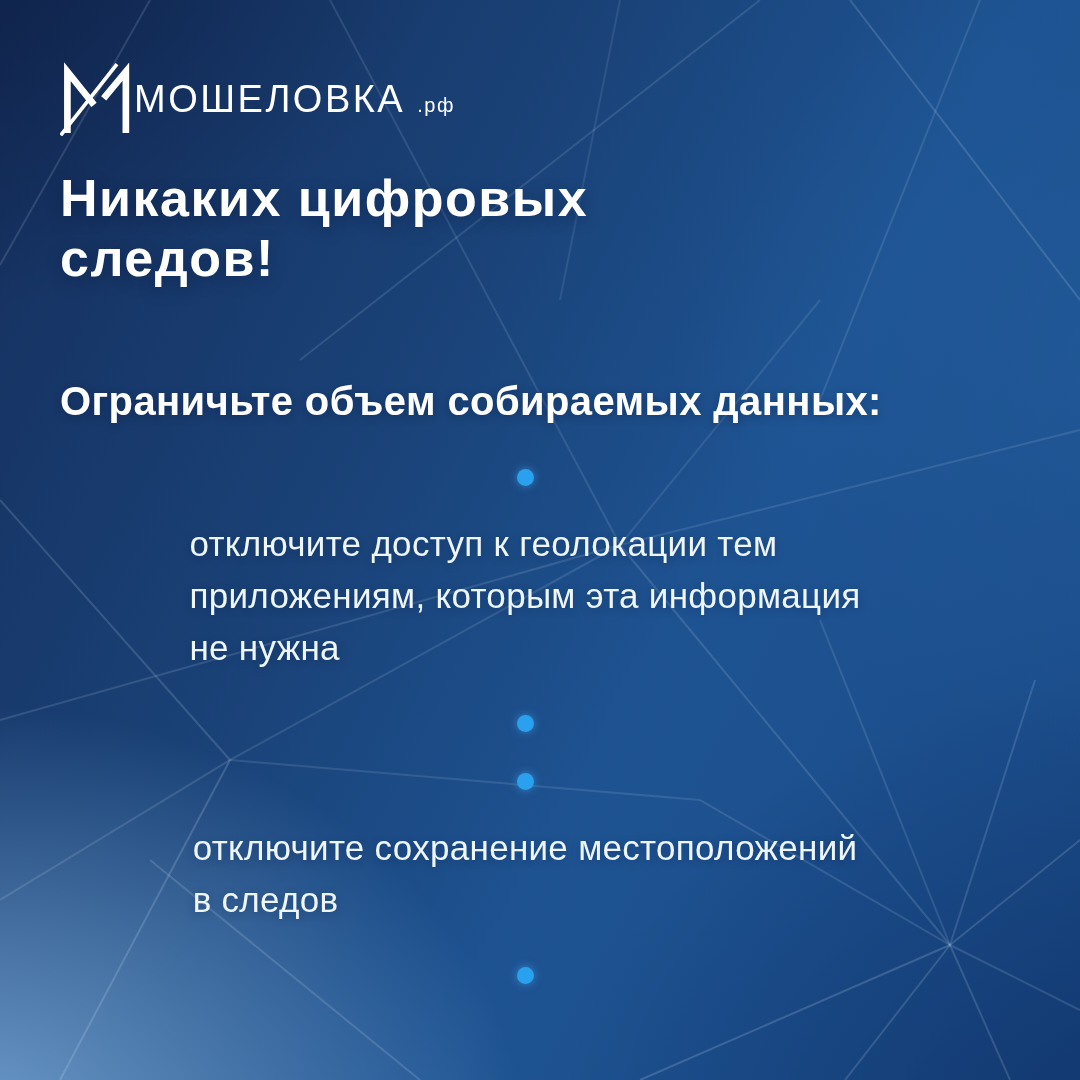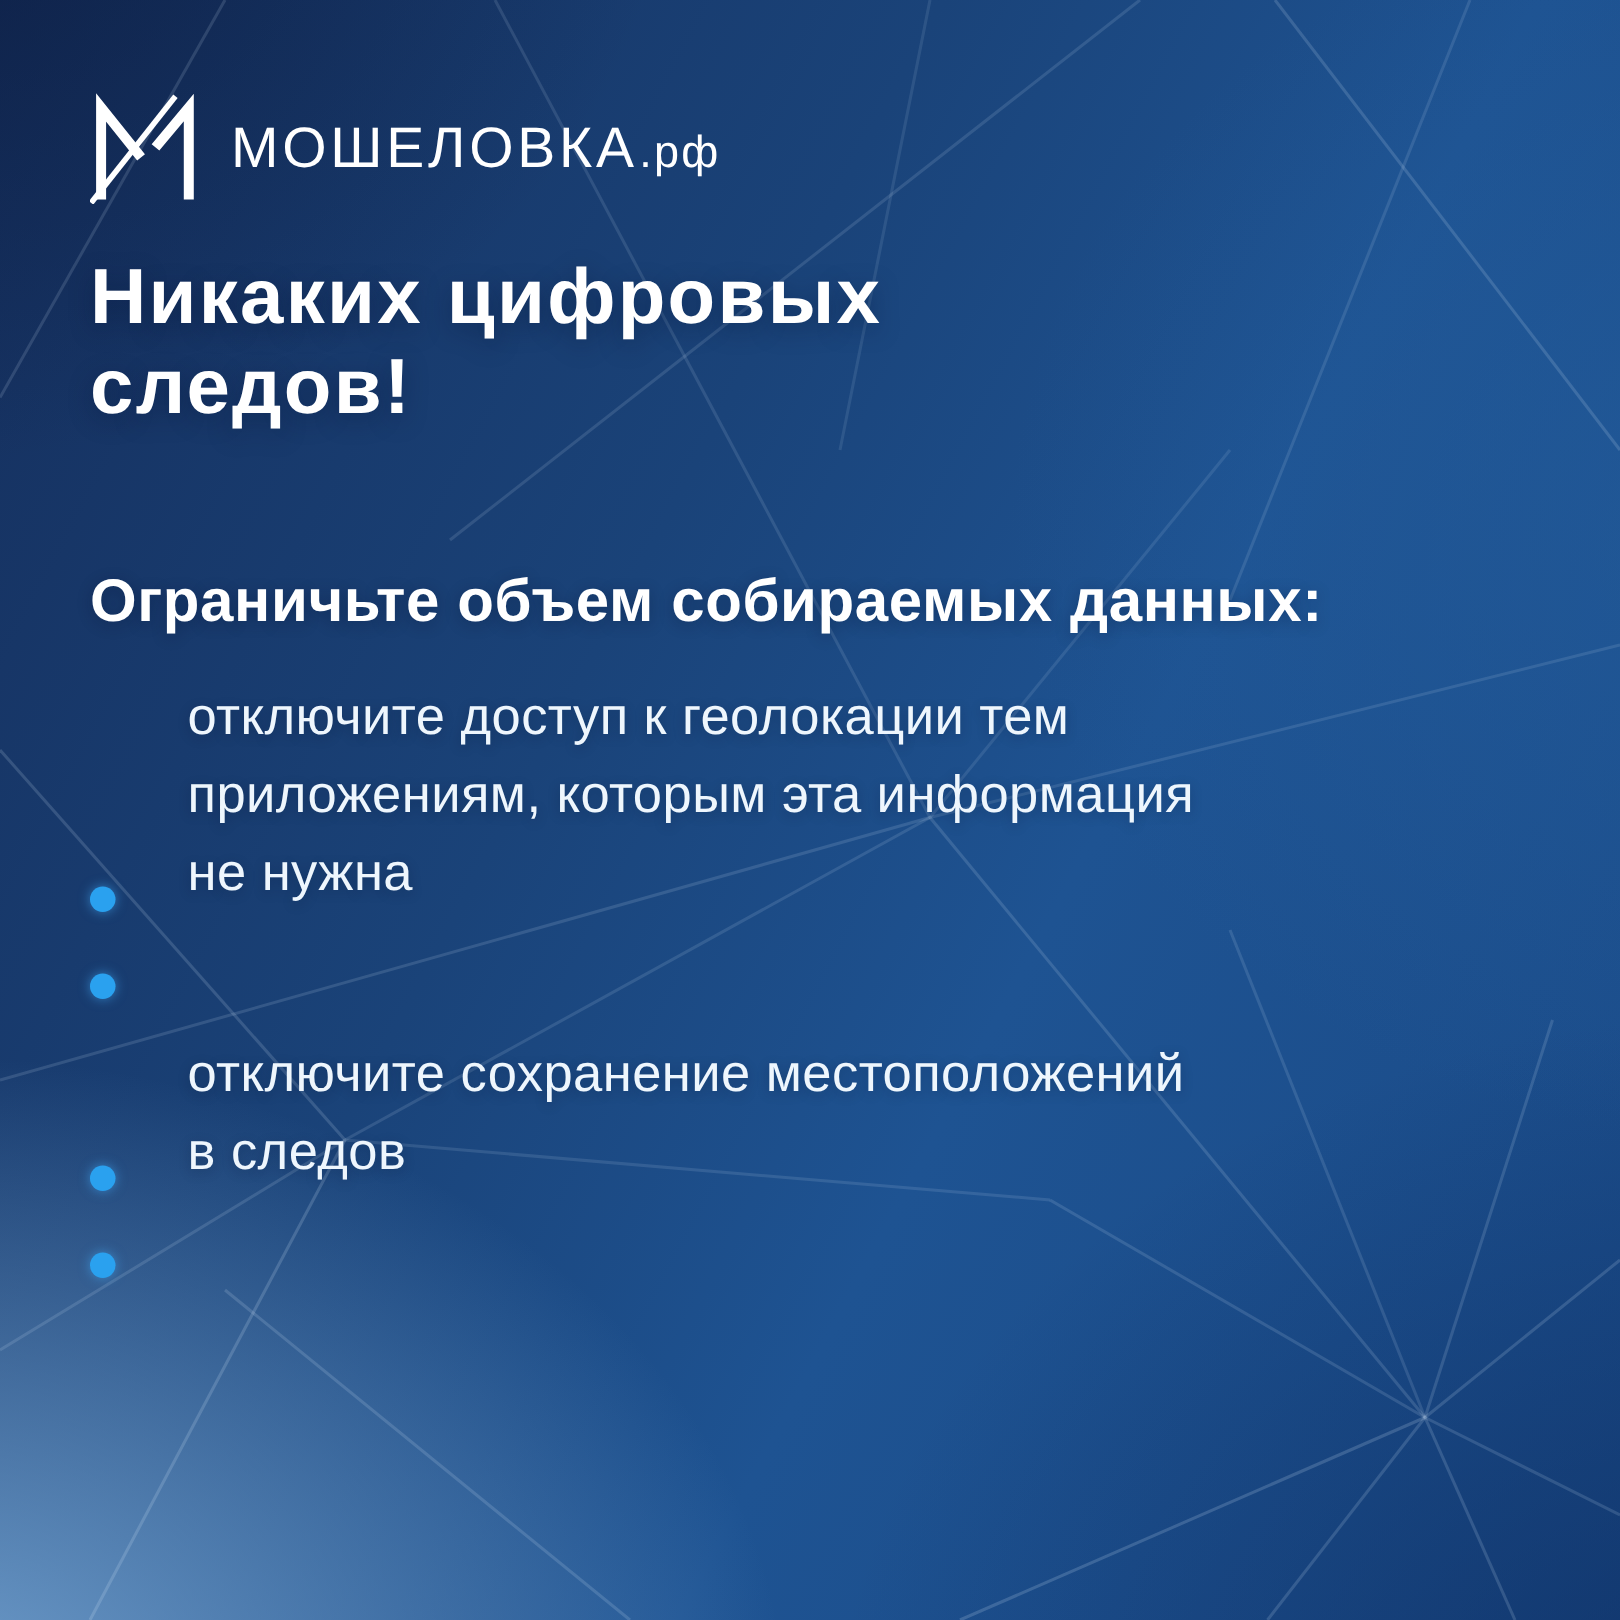--- a/index.html
+++ b/index.html
@@ -30,39 +30,38 @@
   .mesh line {
     stroke: #d7e9fa;
     stroke-width: 2;
   }
   .logo-row {
     position: absolute;
     left: 60px;
     top: 62px;
     display: flex;
     align-items: center;
-    gap: 20px;
   }
   .logo-mark {
     width: 74px;
     height: 74px;
     display: block;
   }
   .logo-text {
     color: #ffffff;
     font-size: 38px;
     font-weight: 500;
     letter-spacing: 2.5px;
     display: flex;
     align-items: baseline;
   }
   .logo-suffix {
-    font-size: 30px;
+    font-size: 20px;
     letter-spacing: 1.5px;
-    margin-left: 1px;
+    margin-left: 12px;
   }
   .title {
     position: absolute;
     left: 60px;
     top: 168px;
     margin: 0;
     width: 940px;
     color: #ffffff;
     font-size: 52px;
     line-height: 1.16;
@@ -88,23 +87,24 @@
     position: absolute;
     left: 60px;
     top: 452px;
     margin: 0;
     padding: 0;
     width: 930px;
     list-style: none;
   }
   .bullet {
     display: flex;
-    align-items: flex-end;
-    gap: 48px;
+    align-items: center;
+    gap: 32px;
     margin-bottom: 24px;
+    flex-direction: column;
   }
   .dot {
     flex: 0 0 auto;
     width: 17px;
     height: 17px;
     margin-top: 17px;
     border-radius: 50%;
     background: #2aa1ef;
     box-shadow: 0 0 8px rgba(64, 165, 240, 0.65);
   }

